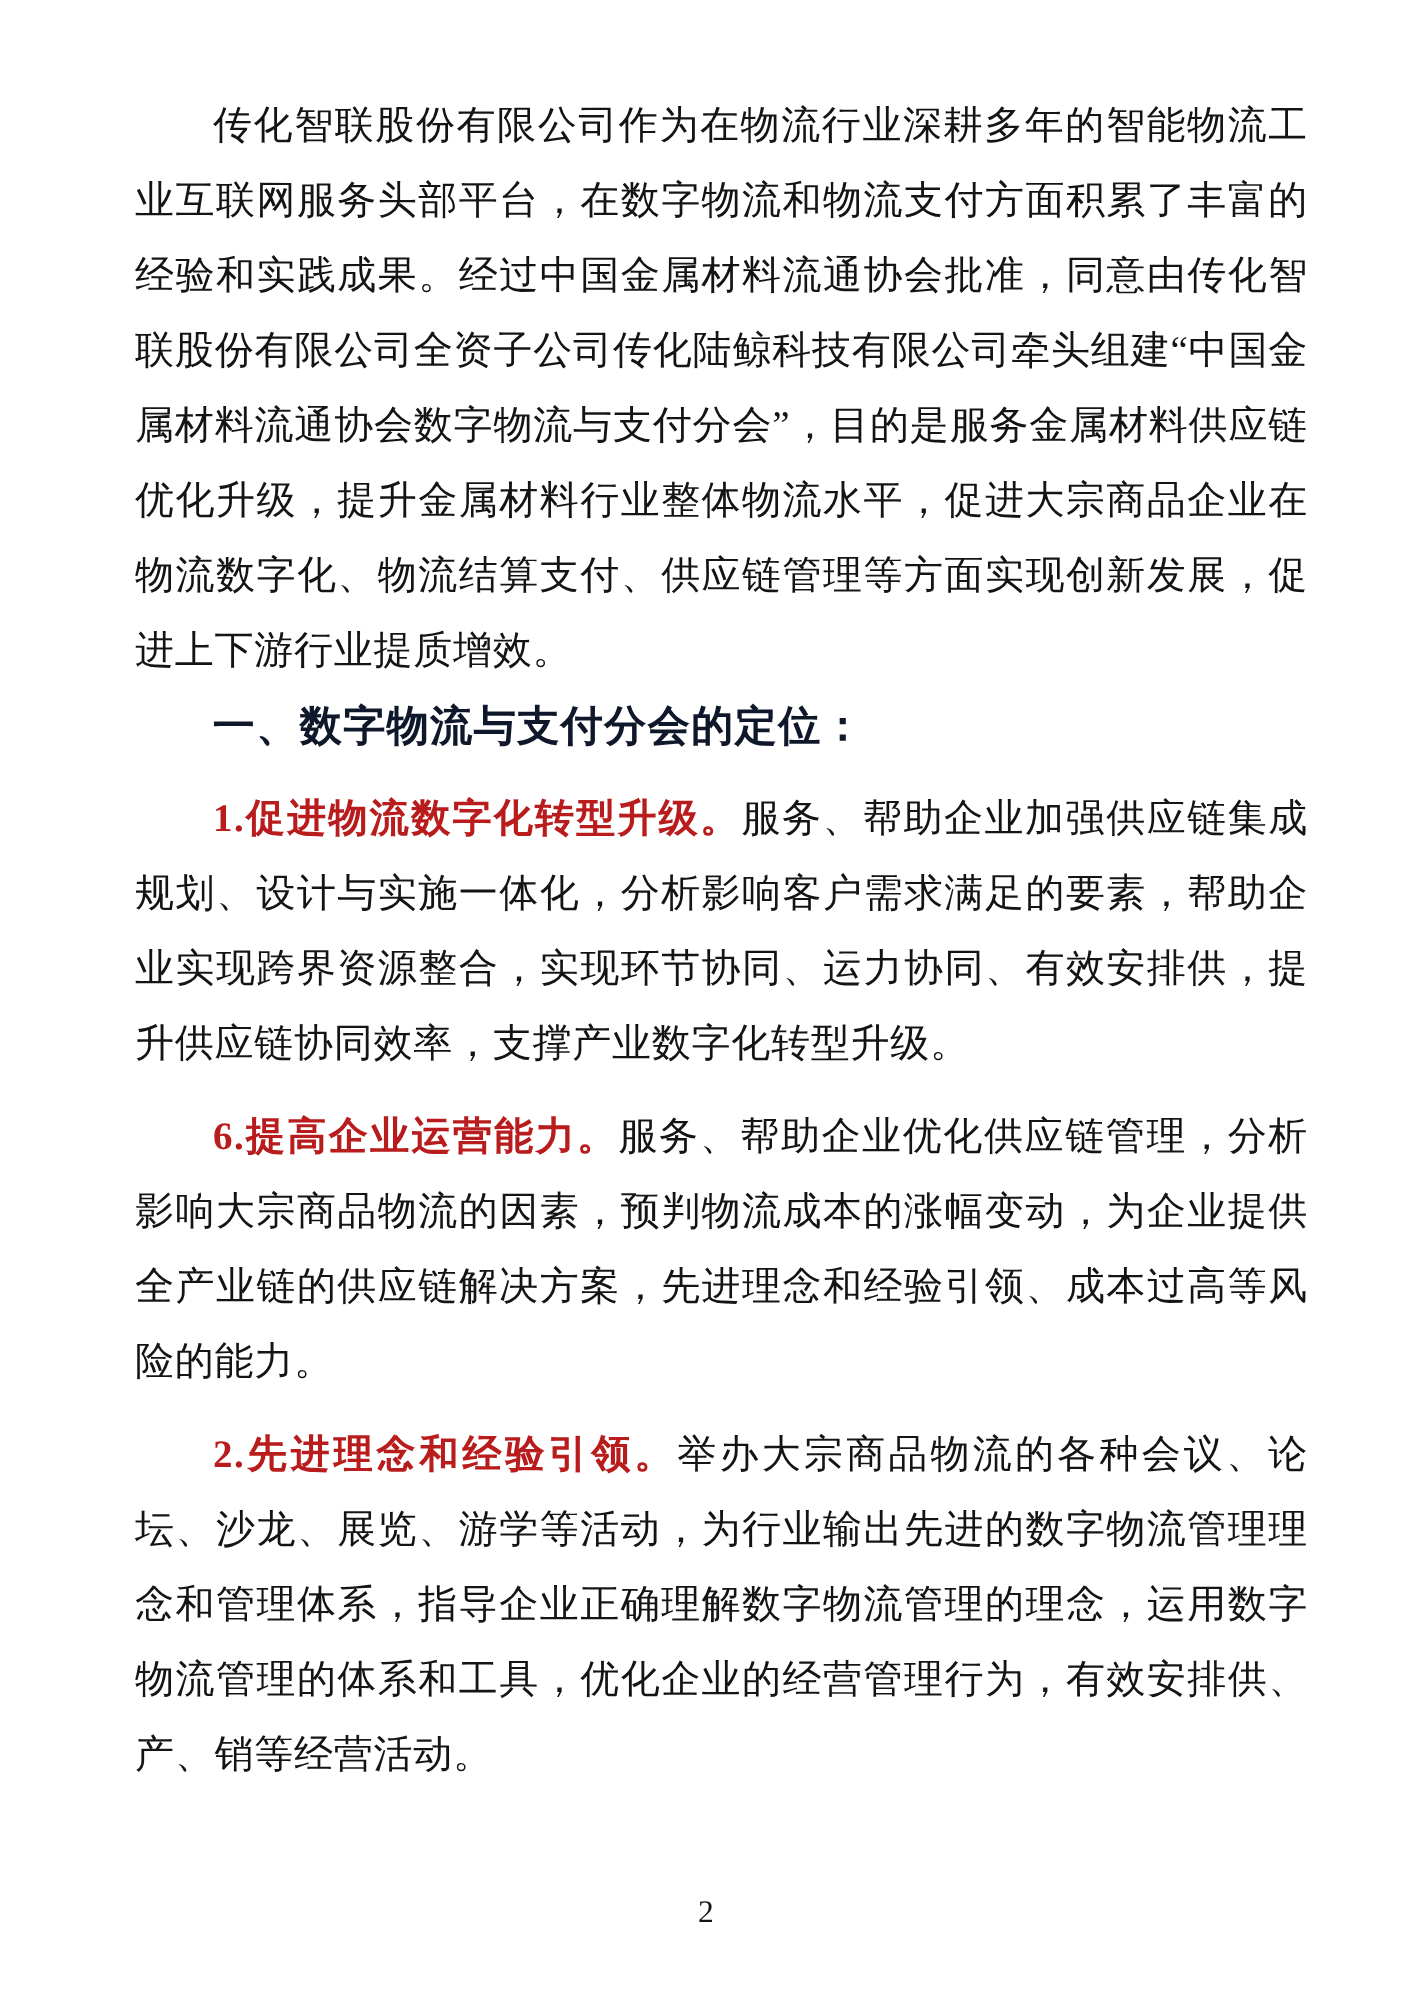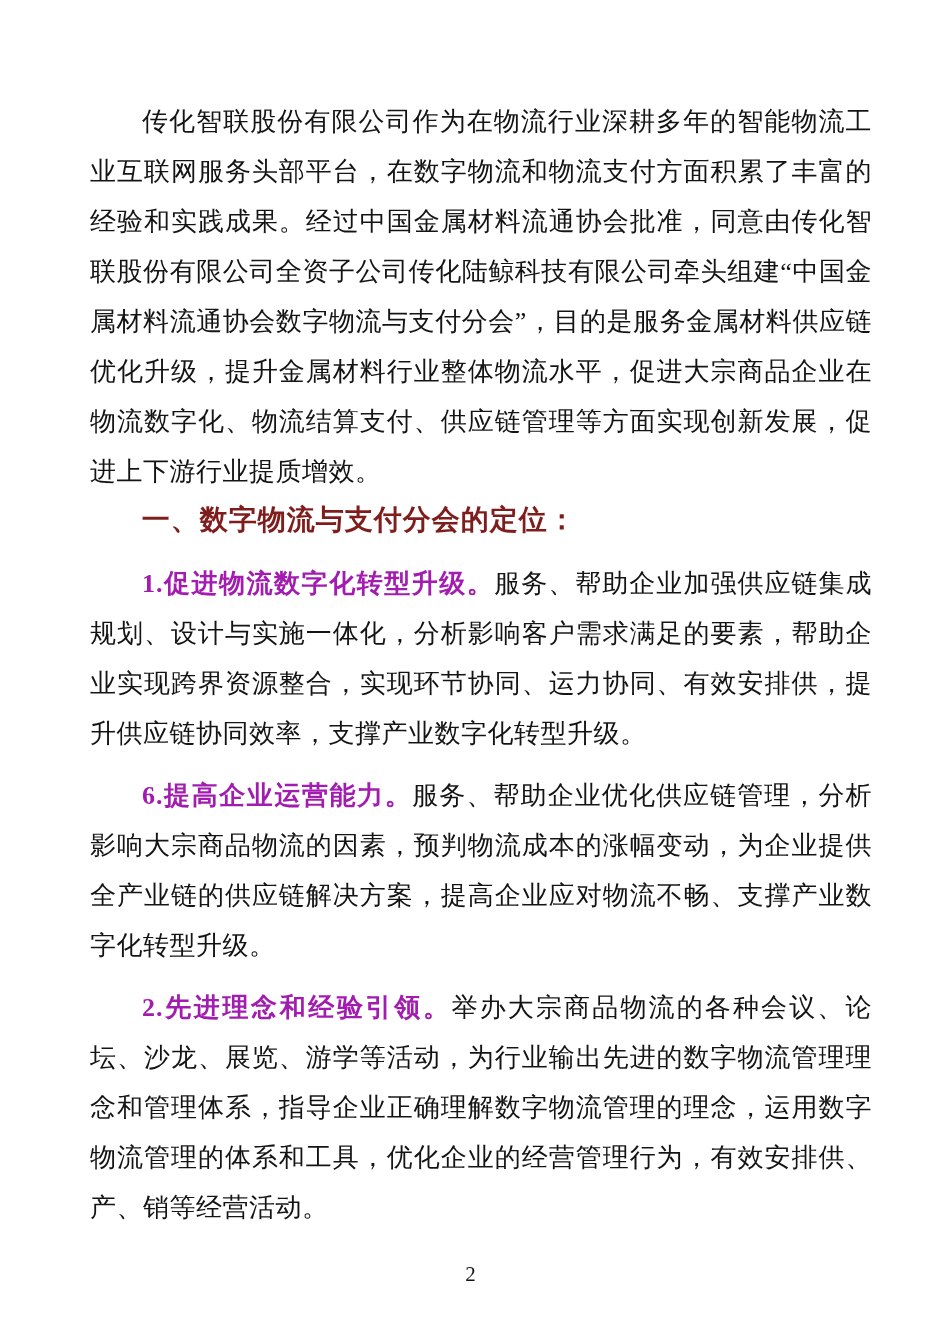--- a/index.html
+++ b/index.html
@@ -6,51 +6,51 @@
     margin: 0;
     padding: 0;
     background: #ffffff;
   }
   .page {
     position: relative;
     width: 941px;
     height: 1331px;
     background: #ffffff;
     box-sizing: border-box;
-    padding: 97px 69px 0 90px;
+    padding: 59px 69px 0 90px;
     overflow: hidden;
     color: #141414;
     font-family: "Liberation Serif", "DejaVu Serif", serif;
   }
   .body-para {
     margin: 0;
     font-size: 26px;
     line-height: 50px;
     text-align: justify;
     text-align-last: left;
     text-indent: 2em;
     letter-spacing: 0.5px;
   }
   .doc-heading {
     margin: 0;
     font-size: 28px;
     line-height: 50px;
     font-weight: 700;
-    font-family: Liberation Mono, monospace;
+    font-family: Liberation Sans, sans-serif;
     text-indent: 1.85em;
     letter-spacing: 1px;
-    color: #7f1d1d;
+    color: #0f172a;
   }
   .list-para {
     margin-top: 12px;
   }
   .item-lead {
     font-weight: 700;
     letter-spacing: 1px;
-    color: #a21caf;
+    color: #b91c1c;
   }
   .page-number {
     position: absolute;
     left: 0;
     right: 0;
     top: 1258px;
     text-align: center;
     font-size: 21px;
     line-height: 32px;
     color: #141414;
@@ -61,19 +61,19 @@
 <body>
 
 <div class="page">
 
   <p class="body-para">传化智联股份有限公司作为在物流行业深耕多年的智能物流工业互联网服务头部平台，在数字物流和物流支付方面积累了丰富的经验和实践成果。经过中国金属材料流通协会批准，同意由传化智联股份有限公司全资子公司传化陆鲸科技有限公司牵头组建“中国金属材料流通协会数字物流与支付分会”，目的是服务金属材料供应链优化升级，提升金属材料行业整体物流水平，促进大宗商品企业在物流数字化、物流结算支付、供应链管理等方面实现创新发展，促进上下游行业提质增效。</p>
 
   <h2 class="doc-heading">一、数字物流与支付分会的定位：</h2>
 
   <p class="body-para list-para"><span class="item-lead">1.促进物流数字化转型升级。</span><span>服务、帮助企业加强供应链集成规划、设计与实施一体化，分析影响客户需求满足的要素，帮助企业实现跨界资源整合，实现环节协同、运力协同、有效安排供，提升供应链协同效率，支撑产业数字化转型升级。</span></p>
 
-  <p class="body-para list-para"><span class="item-lead">6.提高企业运营能力。</span><span>服务、帮助企业优化供应链管理，分析影响大宗商品物流的因素，预判物流成本的涨幅变动，为企业提供全产业链的供应链解决方案，提高企业应对物流不畅、支撑产业数字化转型升级。</span></p>
+  <p class="body-para list-para"><span class="item-lead">6.提高企业运营能力。</span><span>服务、帮助企业优化供应链管理，分析影响大宗商品物流的因素，预判物流成本的涨幅变动，为企业提供全产业链的供应链解决方案，先进理念和经验引领、成本过高等风险的能力。</span></p>
 
   <p class="body-para list-para"><span class="item-lead">2.先进理念和经验引领。</span><span>举办大宗商品物流的各种会议、论坛、沙龙、展览、游学等活动，为行业输出先进的数字物流管理理念和管理体系，指导企业正确理解数字物流管理的理念，运用数字物流管理的体系和工具，优化企业的经营管理行为，有效安排供、产、销等经营活动。</span></p>
 
   <div class="page-number">2</div>
 
 </div>
 
 </body></html>

